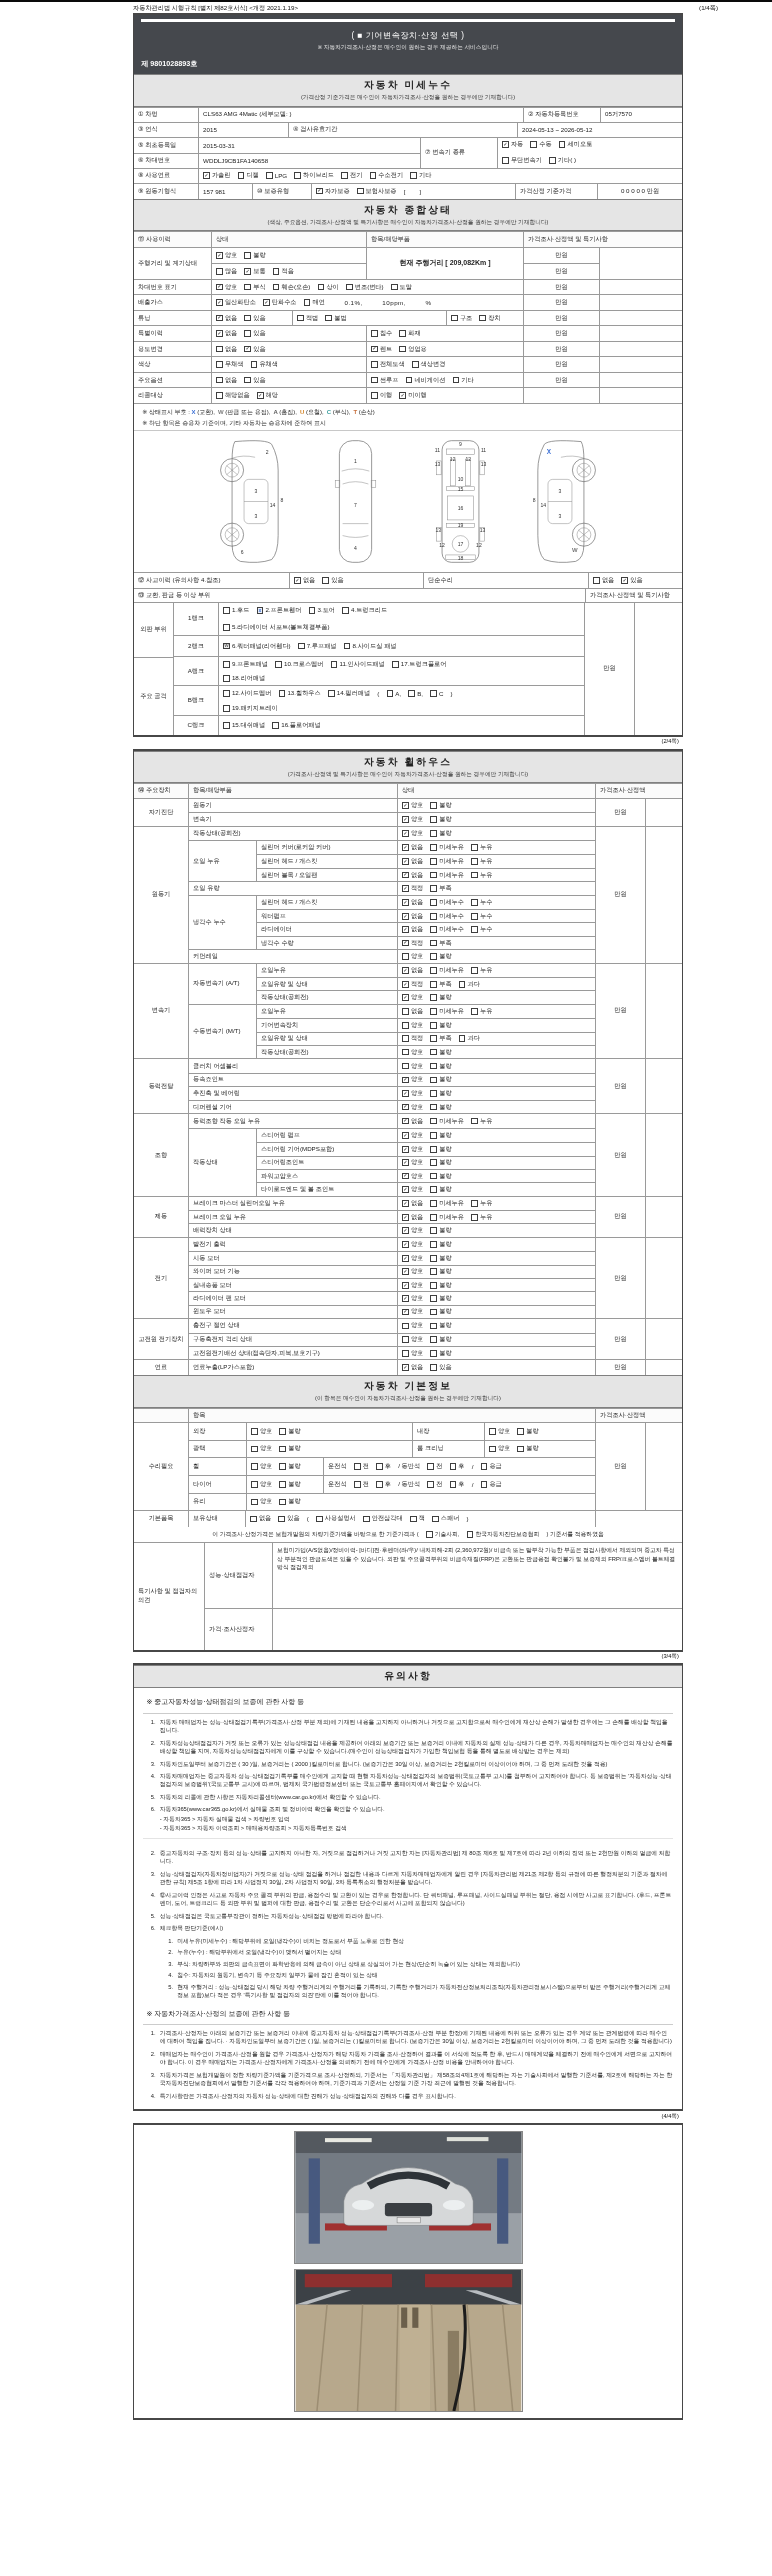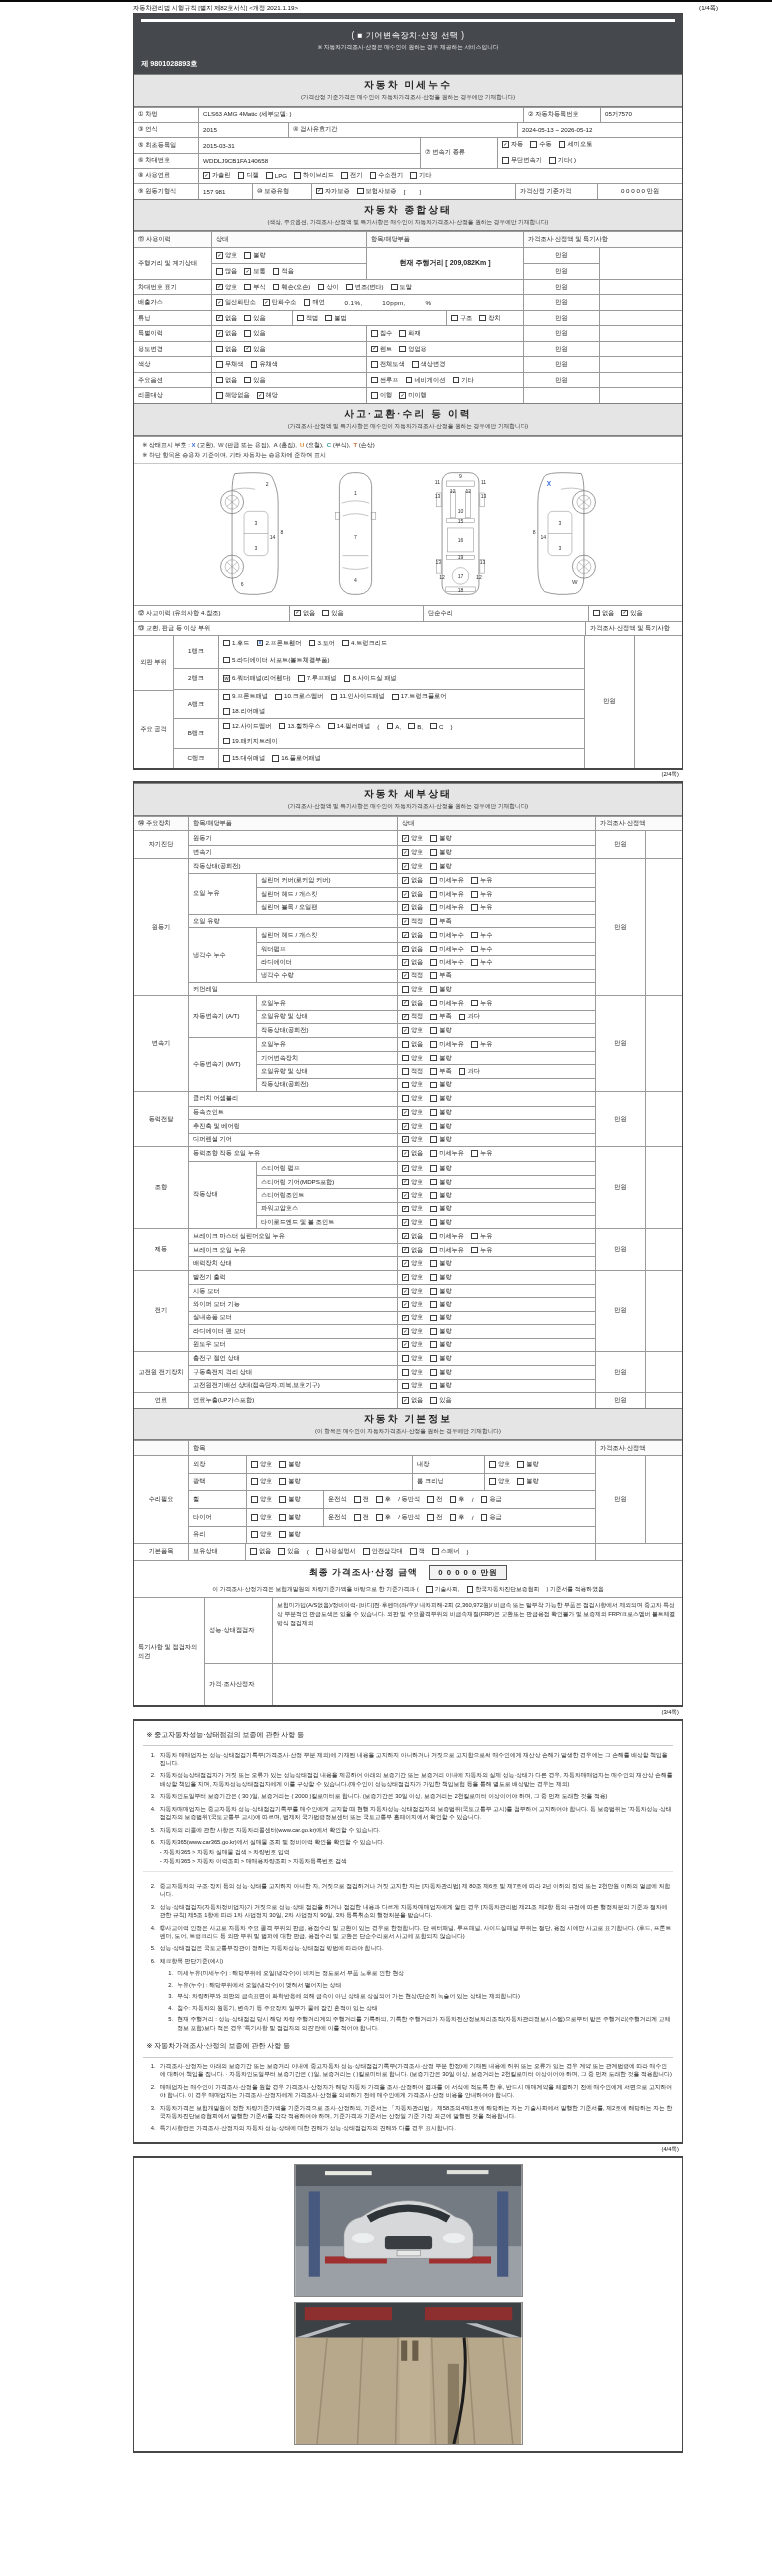--- a/index.html
+++ b/index.html
@@ -560,24 +560,20 @@
             <span class="tok">
               <span class="cbx on">✓</span>
               <span class="cbl">미이행</span>
             </span>
           </div>
           <div class="tcell" style="flex: 0 0 76px;"></div>
           <div class="tcell"></div>
         </div>
       </div>
 
-    <div class="sechead">
-      <div class="t">사고·교환·수리 등 이력</div>
-      <div class="s">(가격조사·산정액 및 특기사항은 매수인이 자동차가격조사·산정을 원하는 경우에만 기재합니다)</div>
-    </div>
     <div class="legend">
       <span>※ 상태표시 부호 :</span>
       <span><span class="lgc lgX"><b>X </b><span>(교환),</span></span><span class="lgc lgW"><b>W </b><span>(판금 또는 용접),</span></span><span class="lgc lgA"><b>A </b><span>(흠집),</span></span><span class="lgc lgU"><b>U </b><span>(요철),</span></span><span class="lgc lgC"><b>C </b><span>(부식),</span></span><span class="lgc lgT"><b>T </b><span>(손상)</span></span></span>
       <span class="l2">※ 하단 항목은 승용차 기준이며, 기타 자동차는 승용차에 준하여 표시</span>
     </div>
 
     <div class="diag">
       <svg width="77" height="129" viewBox="0 0 160 280" style="font-size:12px">
         <path class="carline" d="M46,10 Q116,4 126,16 Q140,42 140,72 L140,214 Q140,252 126,266 Q98,276 58,270 Q40,264 40,232 L40,52 Q40,20 46,10 Z"></path>
         <path class="carline2" d="M40,46 Q64,38 90,44"></path>
@@ -852,21 +848,21 @@
               <div class="tcell"></div>
             </div>
           </div>
         </div>
       </div>
   </div>
   <div class="pgmark">(2/4쪽)</div>
 
   <div class="part">
     <div class="sechead">
-      <div class="t">자동차 세부상태</div>
+      <div class="t">자동차 휠하우스</div>
       <div class="s">(가격조사·산정액 및 특기사항은 매수인이 자동차가격조사·산정을 원하는 경우에만 기재합니다)</div>
     </div>
     <div class="tbl">
         <div class="trow" style="min-height: 14.4px;">
           <div class="tcell hd" style="flex: 0 0 54px;">
             <span class="ttx">⑭ 주요장치</span>
           </div>
           <div class="tcell hd">
             <span class="ttx">항목/해당부품</span>
           </div>
@@ -1943,24 +1939,20 @@
             <span class="tok">
               <span class="cbx"></span>
               <span class="cbl">스패너</span>
             </span>
             <span class="ttx">)</span>
           </div>
           <div class="tcell" style="flex: 0 0 87px;"></div>
         </div>
       </div>
 
-    <div class="finalrow">
-      <span class="fl">최종 가격조사·산정 금액</span>
-      <span class="fa">0 0 0 0 0 만원</span>
-    </div>
     <div class="tbl">
         <div class="trow" style="min-height: 13.4px;">
           <div class="tcell nob ct sm">
             <span class="ttx">이 가격조사·산정가격은 보험개발원의 차량기준가액을 바탕으로 한 기준가격과 (</span>
             <span class="tok">
               <span class="cbx"></span>
               <span class="cbl">기술사회,</span>
             </span>
             <span class="tok">
               <span class="cbx"></span>
@@ -1991,20 +1983,23 @@
               </div>
               <div class="tcell"></div>
             </div>
           </div>
         </div>
       </div>
   </div>
   <div class="pgmark">(3/4쪽)</div>
 
   <div class="part">
+    <div class="sechead">
+      <div class="t">유의사항</div>
+    </div>
     <div class="notes">
         <div class="nhead">※ 중고자동차성능·상태점검의 보증에 관한 사항 등</div>
         <div class="nitem">
           <span class="num">1.</span>
           <span class="ntx">자동차 매매업자는 성능·상태점검기록부(가격조사·산정 부분 제외)에 기재된 내용을 고지하지 아니하거나 거짓으로 고지함으로써 매수인에게 재산상 손해가 발생한 경우에는 그 손해를 배상할 책임을 집니다.</span>
         </div>
         <div class="nitem">
           <span class="num">2.</span>
           <span class="ntx">자동차성능상태점검자가 거짓 또는 오류가 있는 성능상태점검 내용을 제공하여 아래의 보증기간 또는 보증거리 이내에 자동차의 실제 성능·상태가 다른 경우, 자동차매매업자는 매수인의 재산상 손해를 배상할 책임을 지며, 자동차성능상태점검자에게 이를 구상할 수 있습니다.(매수인이 성능상태점검자가 가입한 책임보험 등을 통해 별도로 배상받는 경우는 제외)</span>
         </div>

